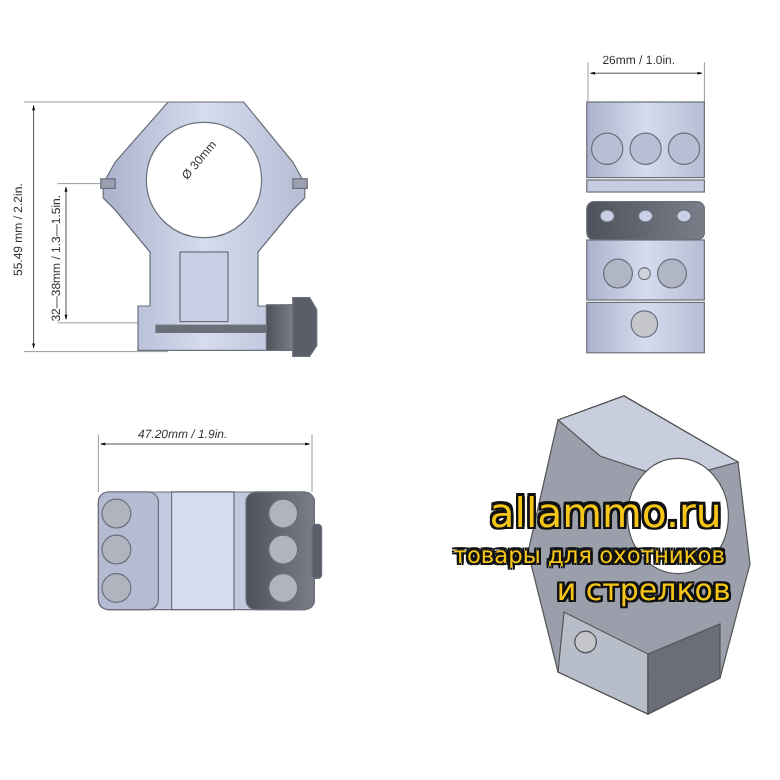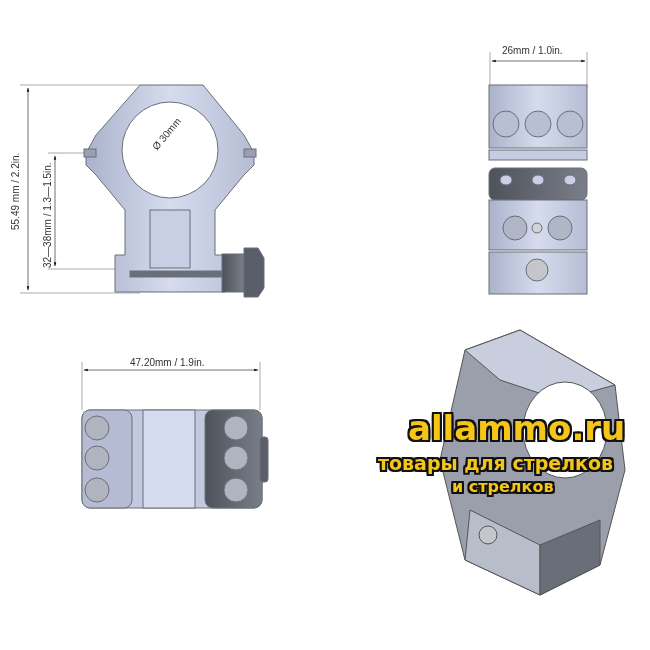--- a/index.html
+++ b/index.html
@@ -1,20 +1,20 @@
 <!DOCTYPE html>
 <html><head>
 <meta charset="utf-8">
 <style>
   html, body { margin:0; padding:0; background:#ffffff; }
   body { width:650px; height:650px; position:relative; overflow:hidden; font-family:"Liberation Sans", sans-serif; }
   .dim { position:absolute; font-size:10px; color:#333; white-space:nowrap; }
   .vert { transform:rotate(-90deg); transform-origin:left top; }
   svg { position:absolute; left:0; top:0; }
-  .wm { position:absolute; font-family:"DejaVu Sans", sans-serif; font-weight:bold; color:#f5c518;
+  .wm { position:absolute; font-family:"DejaVu Sans", sans-serif; font-weight:normal; color:#f5c518;
         text-shadow:-2px -2px 0 #111, 2px -2px 0 #111, -2px 2px 0 #111, 2px 2px 0 #111, 0 2px 0 #111, 0 -2px 0 #111, 2px 0 0 #111, -2px 0 0 #111;
         white-space:nowrap; text-align:center; }
 </style>
 </head>
 <body>
 
 <svg width="650" height="650" viewBox="0 0 650 650">
   <defs>
     <linearGradient id="metal" x1="0" x2="1">
       <stop offset="0" stop-color="#aab2cc"></stop>
@@ -102,17 +102,17 @@
     <polygon points="470,510 540,545 540,595 465,560" fill="#b8bec9"></polygon>
     <circle cx="488" cy="535" r="9" fill="#c4c6cc"></circle>
     <polygon points="540,545 600,520 600,565 540,595" fill="#6a6e78"></polygon>
   </g>
 </svg>
 
 <div class="dim vert" style="left:10px; top:230px;">55.49 mm / 2.2in.</div>
 <div class="dim vert" style="left:42px; top:268px;">32—38mm / 1.3—1.5in.</div>
 <div class="dim" style="left:150px; top:145px; transform:rotate(-50deg); transform-origin:left top;">Ø 30mm</div>
 <div class="dim" style="left:502px; top:45px;">26mm / 1.0in.</div>
-<div class="dim" style="left:130px; top:357px;">47.20mm / 1.9in.</div>
+<div class="dim" style="left:115px; top:357px;font-style:italic;">47.20mm / 1.9in.</div>
 
 <div class="wm" style="left:408px; top:408px; font-size:34px;">allammo.ru</div>
-<div class="wm" style="left:378px; top:452px; font-size:19px;">товары для стрелков</div>
-<div class="wm" style="left:452px; top:477px; font-size:16px;">и стрелков</div>
+<div class="wm" style="left:378px; top:452px; font-size:19px;">товары для охотников</div>
+<div class="wm" style="left:464px; top:477px; font-size:25px;">и стрелков</div>
 
 </body></html>

